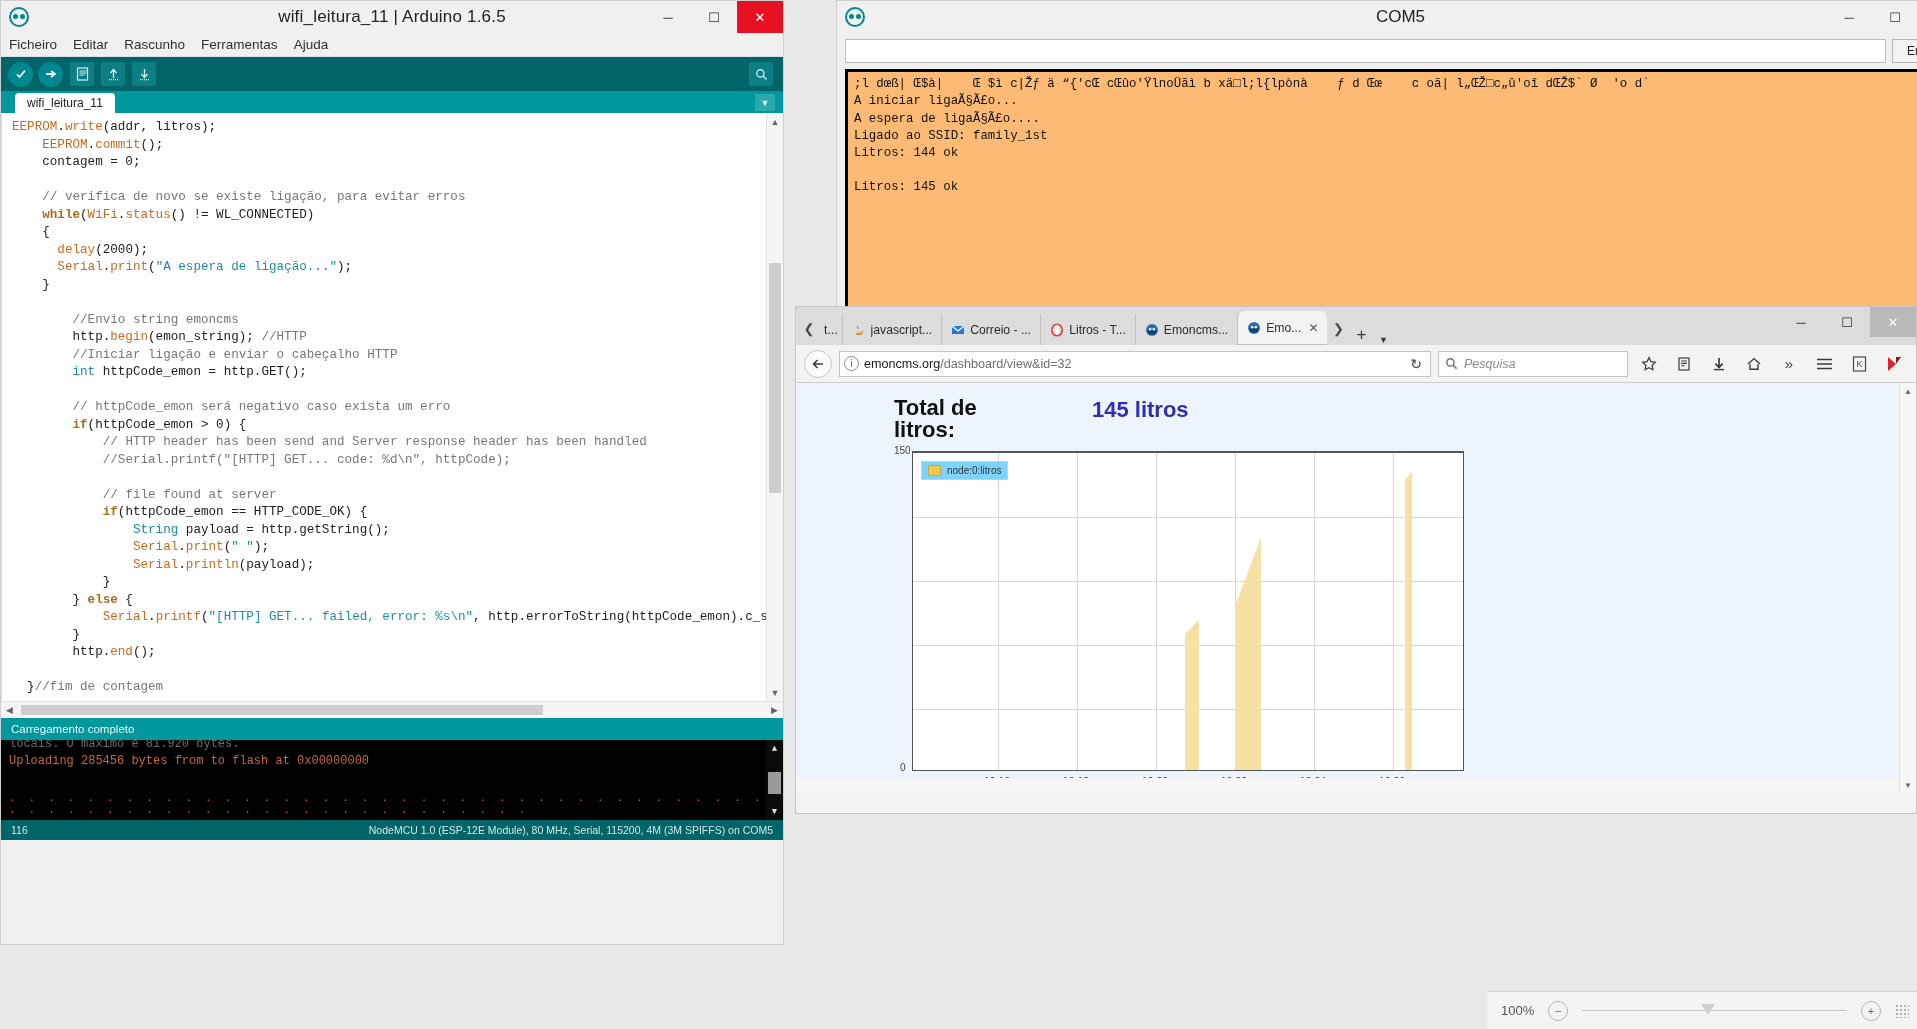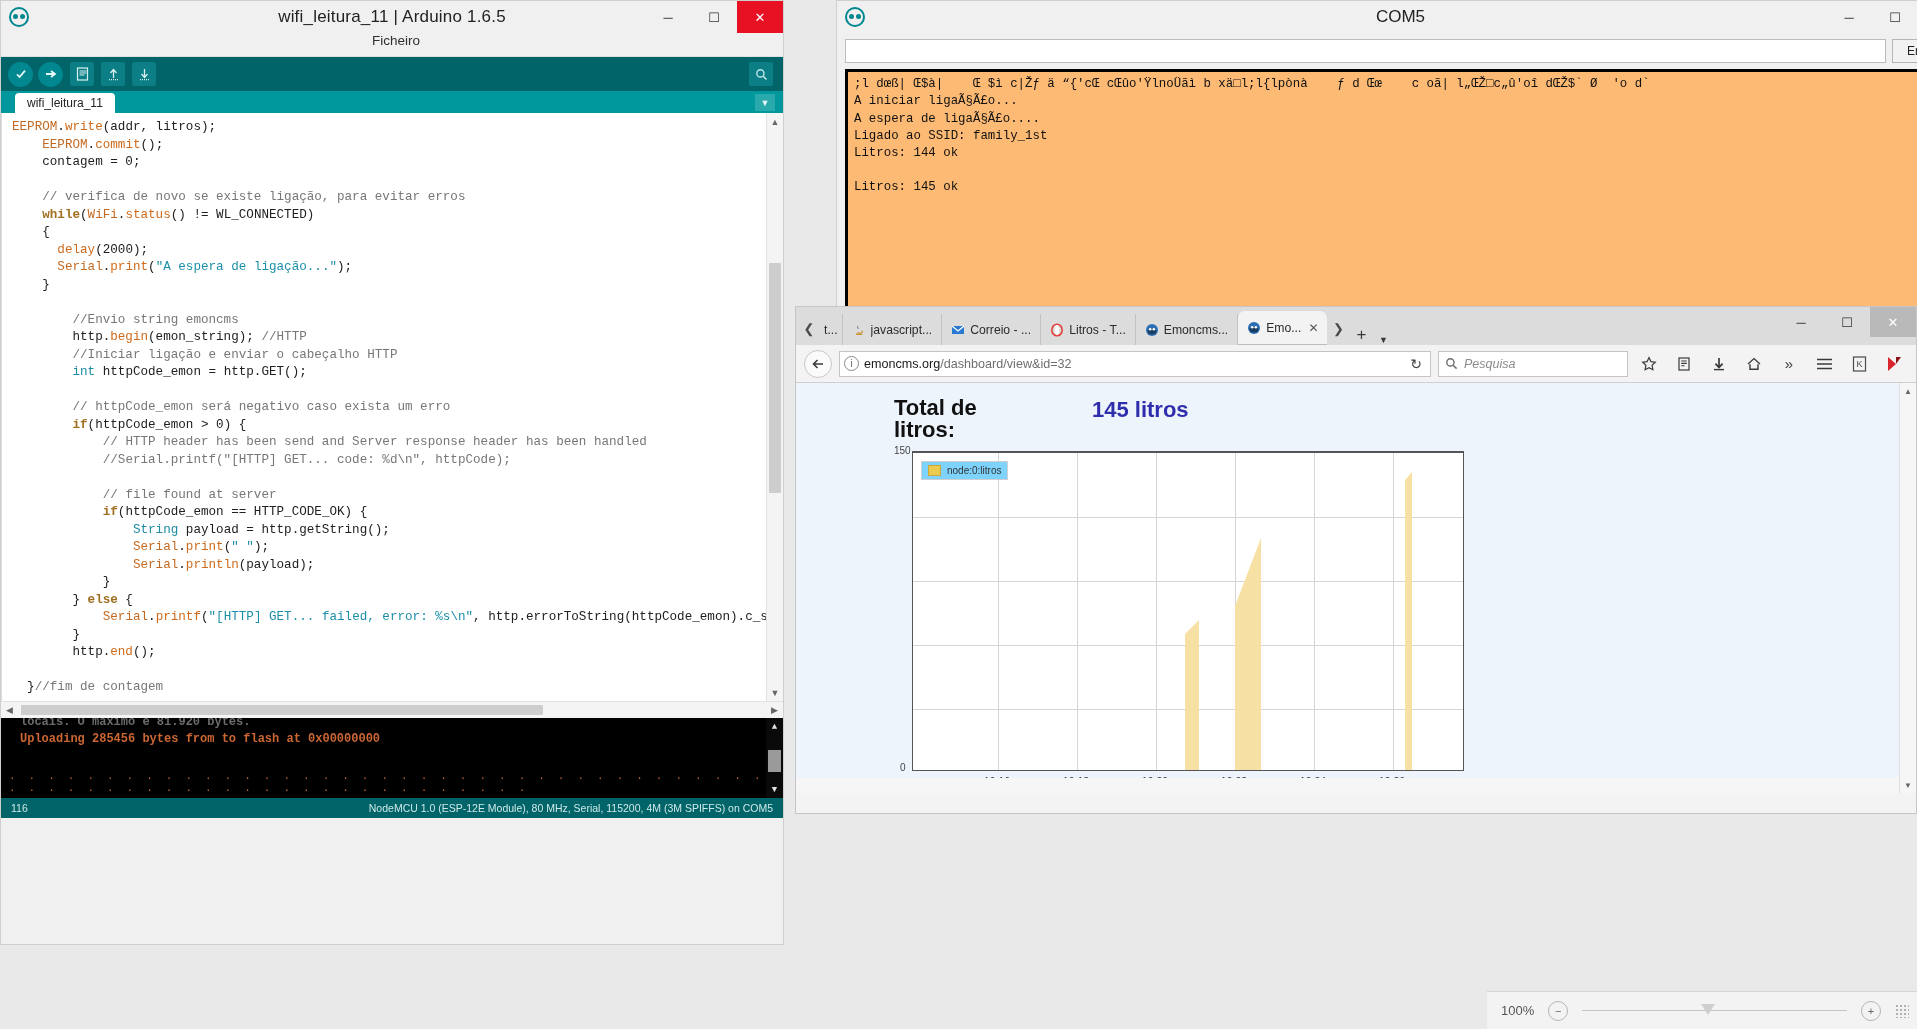--- a/index.html
+++ b/index.html
@@ -39,21 +39,20 @@
     width: 46px; height: 32px; display:flex; align-items:center; justify-content:center;
     font-size: 13px; color:#333; cursor: default;
   }
   .win-btn.close { background: #e81123; color:#fff; }
   .win-btn.close.grey { background: #b9b9b9; color:#fff; }
 
   .ard-menubar {
     height: 24px; background: #f0f0f0; display:flex; align-items:center;
     padding-left: 8px; gap: 16px; font-size: 13.5px; color: #2f2f2f;
     border-bottom: 1px solid #e0e0e0;
-    flex-direction: column;
   }
   .ard-menubar span { cursor: default; }
 
   .ard-toolbar {
     height: 34px; background: #006468; display: flex; align-items:center;
     padding-left: 7px; gap: 5px; position: relative;
   }
   .tb-round {
     width: 25px; height: 25px; border-radius: 50%; background: #00878f;
     display:flex; align-items:center; justify-content:center; color:#cfeced; font-size: 13px;
@@ -116,21 +115,21 @@
   .sb-thumb-h { position:absolute; top:3px; bottom:3px; background:#cdcdcd; border-radius:1px;}
 
   .ard-statusmsg {
     height: 22px; background:#00979d; color:#e8f7f7; font-size: 11.5px;
     display:flex; align-items:center; padding-left: 10px;
   }
   .ard-console {
     height: 80px; background:#000; position:relative; overflow:hidden;
     font-family: "Liberation Mono", monospace; font-size: 12px;
   }
-  .con-line { color:#cc6633; padding-left: 19px; line-height: 17px; white-space: pre; font-weight: bold; }
+  .con-line { color:#cc6633; padding-left: 8px; line-height: 17px; white-space: pre; }
   .con-line.dim { color:#6b6b6b; }
   .con-dots { color:#cc6633; letter-spacing: 3.2px; padding-left:8px; font-size: 11px; }
   .con-scroll {
     position:absolute; right:0; top:0; width:17px; height:100%; background:#0a0a0a;
   }
   .con-sb-arrow { height:17px; display:flex; align-items:center; justify-content:center; font-size:9px; color:#e0e0e0;}
   .con-sb-thumb { position:absolute; left:2px; right:2px; top:32px; height:22px; background:#9a9a9a;}
 
   .ard-statusbar {
     height: 20px; background:#006468; color:#cfe8e9; font-size: 10.5px;
@@ -373,20 +372,21 @@
         <div class="sb-arrow" style="position:absolute;bottom:0;left:0;right:0;">▼</div>
       </div>
     </div>
 
     <div class="ed-scroll-h">
       <div class="sb-arrow-h">◀</div>
       <div class="sb-thumb-h" style="left:20px;width:522px;"></div>
       <div class="sb-arrow-h" style="position:absolute;right:0;">▶</div>
     </div>
 
+    <div class="ard-statusmsg">Carregamento completo</div>
 
     <div class="ard-console">
       <div class="con-line dim" style="margin-top:-4px;">locais. O máximo é 81.920 bytes.</div>
       <div class="con-line">Uploading 285456 bytes from to flash at 0x00000000</div>
       <div class="con-dots" style="margin-top:22px;">. . . . . . . . . . . . . . . . . . . . . . . . . . . . . . . . . . . . . . . . . . . . . . . . . . . . . . . . . . . . . . . . . .</div>
 
       <div class="con-scroll">
         <div class="con-sb-arrow">▲</div>
         <div class="con-sb-thumb"></div>
         <div class="con-sb-arrow" style="position:absolute;bottom:0;left:0;right:0;">▼</div>

